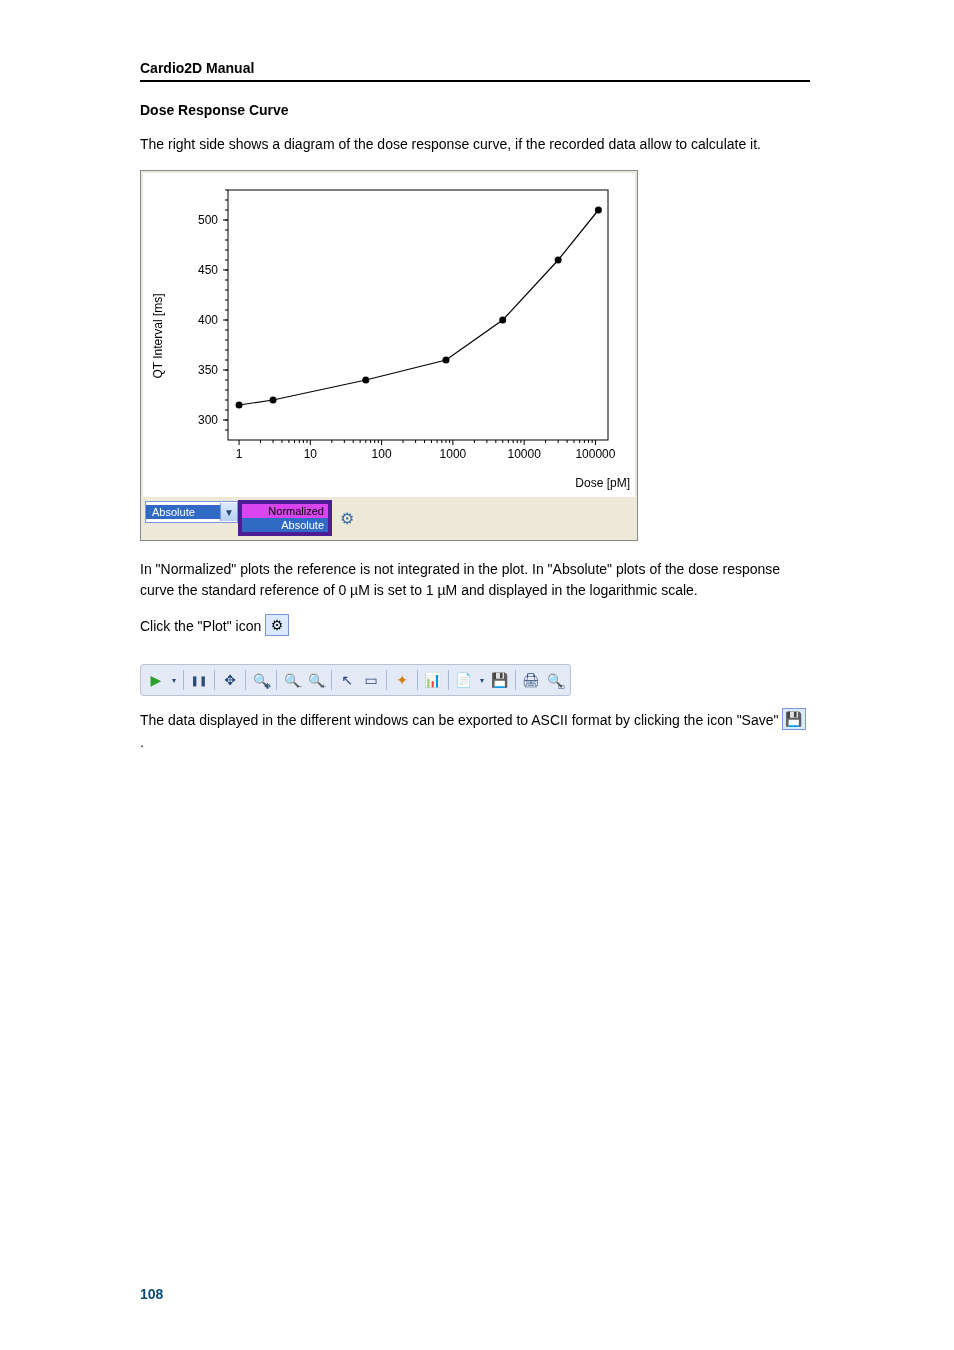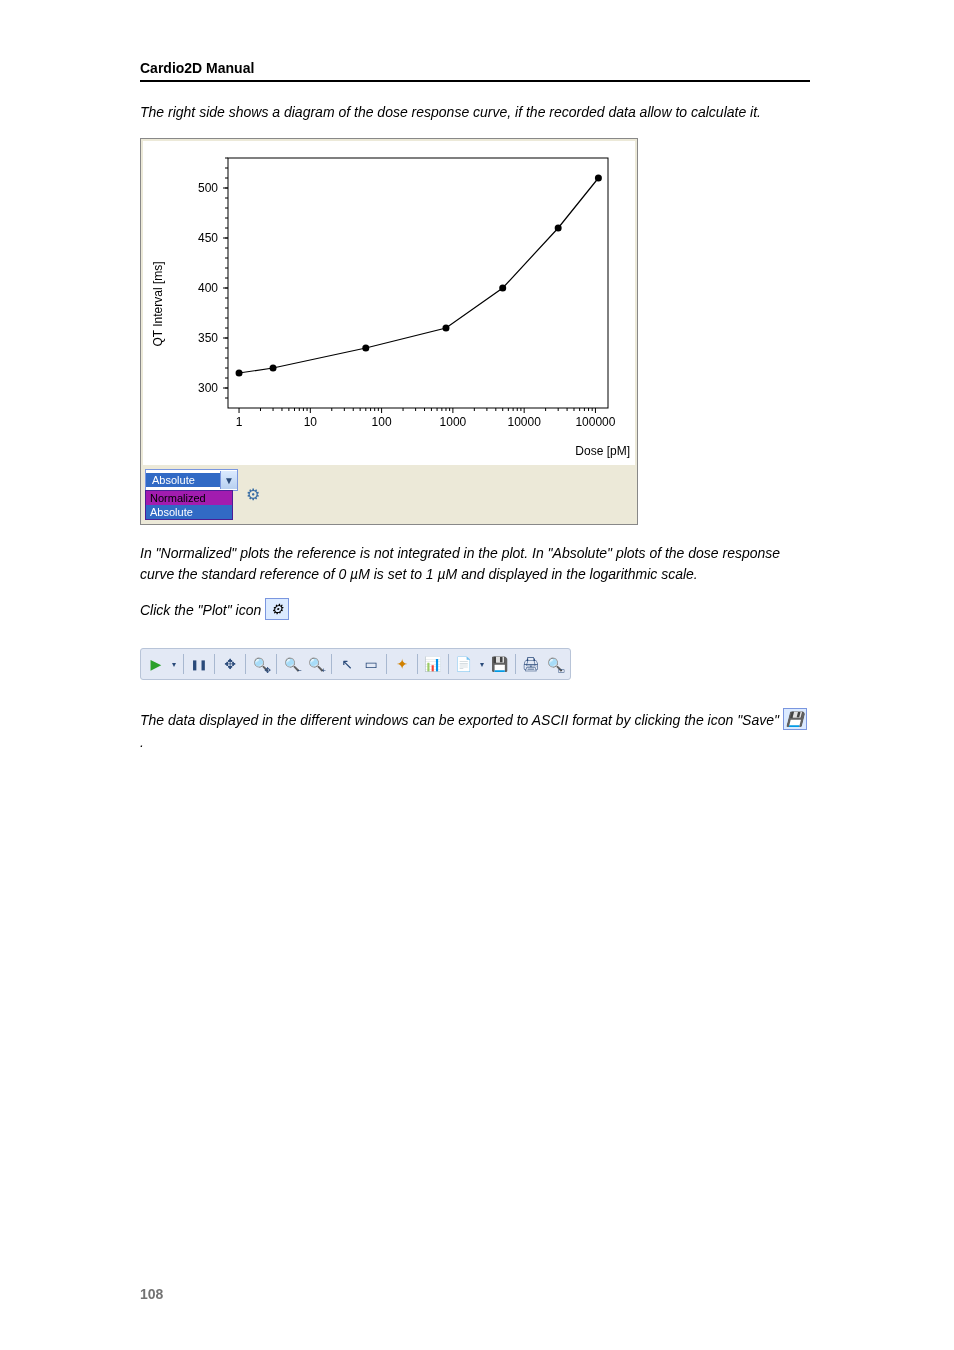--- a/index.html
+++ b/index.html
@@ -25,22 +25,21 @@
     margin-bottom: 20px;
   }
   .h3 {
     font-weight: bold;
     font-size: 14px;
     margin: 0 0 16px 0;
   }
   .body {
     font-size: 14px;
     line-height: 1.45;
-    margin: 16px 0 16px 0;
-    font-style: italic;
+    margin: 0 0 16px 0;
   }
   .chart-shell {
     border: 1px solid #888;
     width: 498px;
     background: #ece9d8;
     padding: 2px;
     box-sizing: border-box;
     margin-bottom: 18px;
   }
   .chart-inner {
@@ -104,26 +103,27 @@
     height: 18px;
     background: linear-gradient(#dbeaff,#b8d0f0);
     border-left: 1px solid #7a96df;
     display: flex;
     align-items: center;
     justify-content: center;
     color: #2a4a7a;
     font-size: 10px;
   }
   .dropdown-list {
-    border: 1px solid #4c1d95;
-    background: #a21caf;
+    border: 4px solid #4c1d95;
+    background: #d946ef;
     font-family: Tahoma, Arial, sans-serif;
     font-size: 11px;
     width: 86px;
     margin-top: -1px;
+    text-align: right;
   }
   .dropdown-list div {
     padding: 0 4px;
     line-height: 14px;
   }
   .dropdown-list .hl {
     background: #316ac5;
     color: #fff;
   }
   .gear-icon {
@@ -175,31 +175,32 @@
     font-size: 14px;
     line-height: 1;
     position: relative;
     top: -2px;
   }
   .page-num {
     position: absolute;
     bottom: 48px;
     left: 140px;
     font-weight: bold;
-    color: #737373;
+    color: #0c4a6e;
     font-size: 14px;
   }
 </style>
 </head>
 <body>
 
 <div class="page">
 
   <div class="hdr">Cardio2D Manual</div>
 
+  <p class="h3">Dose Response Curve</p>
   <p class="body">The right side shows a diagram of the dose response curve, if the recorded data allow to calculate it.</p>
 
   
   <div class="chart-shell">
     <div class="chart-inner">
       <div class="ylabel-wrap">
         <span class="ylabel">QT Interval [ms]</span>
       </div>
       <div class="plot-col">
         <svg id="chart-svg" width="450" height="290">
@@ -297,21 +298,21 @@
             <circle cx="197.79049977340802" cy="200" r="3.5" fill="#000"></circle>
             <circle cx="277.97756855156325" cy="179.99999999999997" r="3.5" fill="#000"></circle>
             <circle cx="334.7089118799515" cy="140" r="3.5" fill="#000"></circle>
             <circle cx="390.17652607416994" cy="80" r="3.5" fill="#000"></circle>
             <circle cx="430.39851375195764" cy="29.99999999999999" r="3.5" fill="#000"></circle>
           </svg>
         <div class="xlabel">Dose [pM]</div>
       </div>
     </div>
     <div class="chart-bottom-bar">
-      <div style="display:flex;flex-direction:column;">
+      <div style="display:flex;flex-direction:row;">
         <div class="combo">
           <span class="sel">Absolute</span>
           <span class="dd">▼</span>
         </div>
         <div class="dropdown-list">
           <div>Normalized</div>
           <div class="hl">Absolute</div>
         </div>
       </div>
       <span class="gear-icon">⚙</span>

